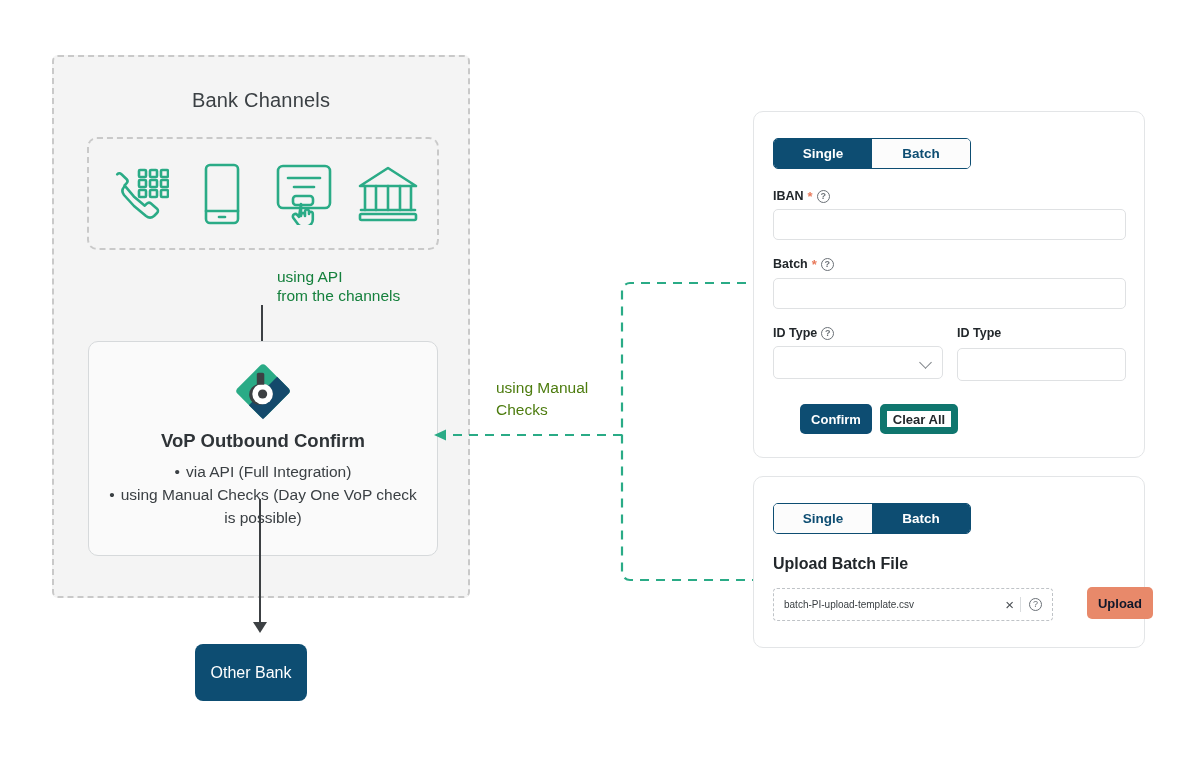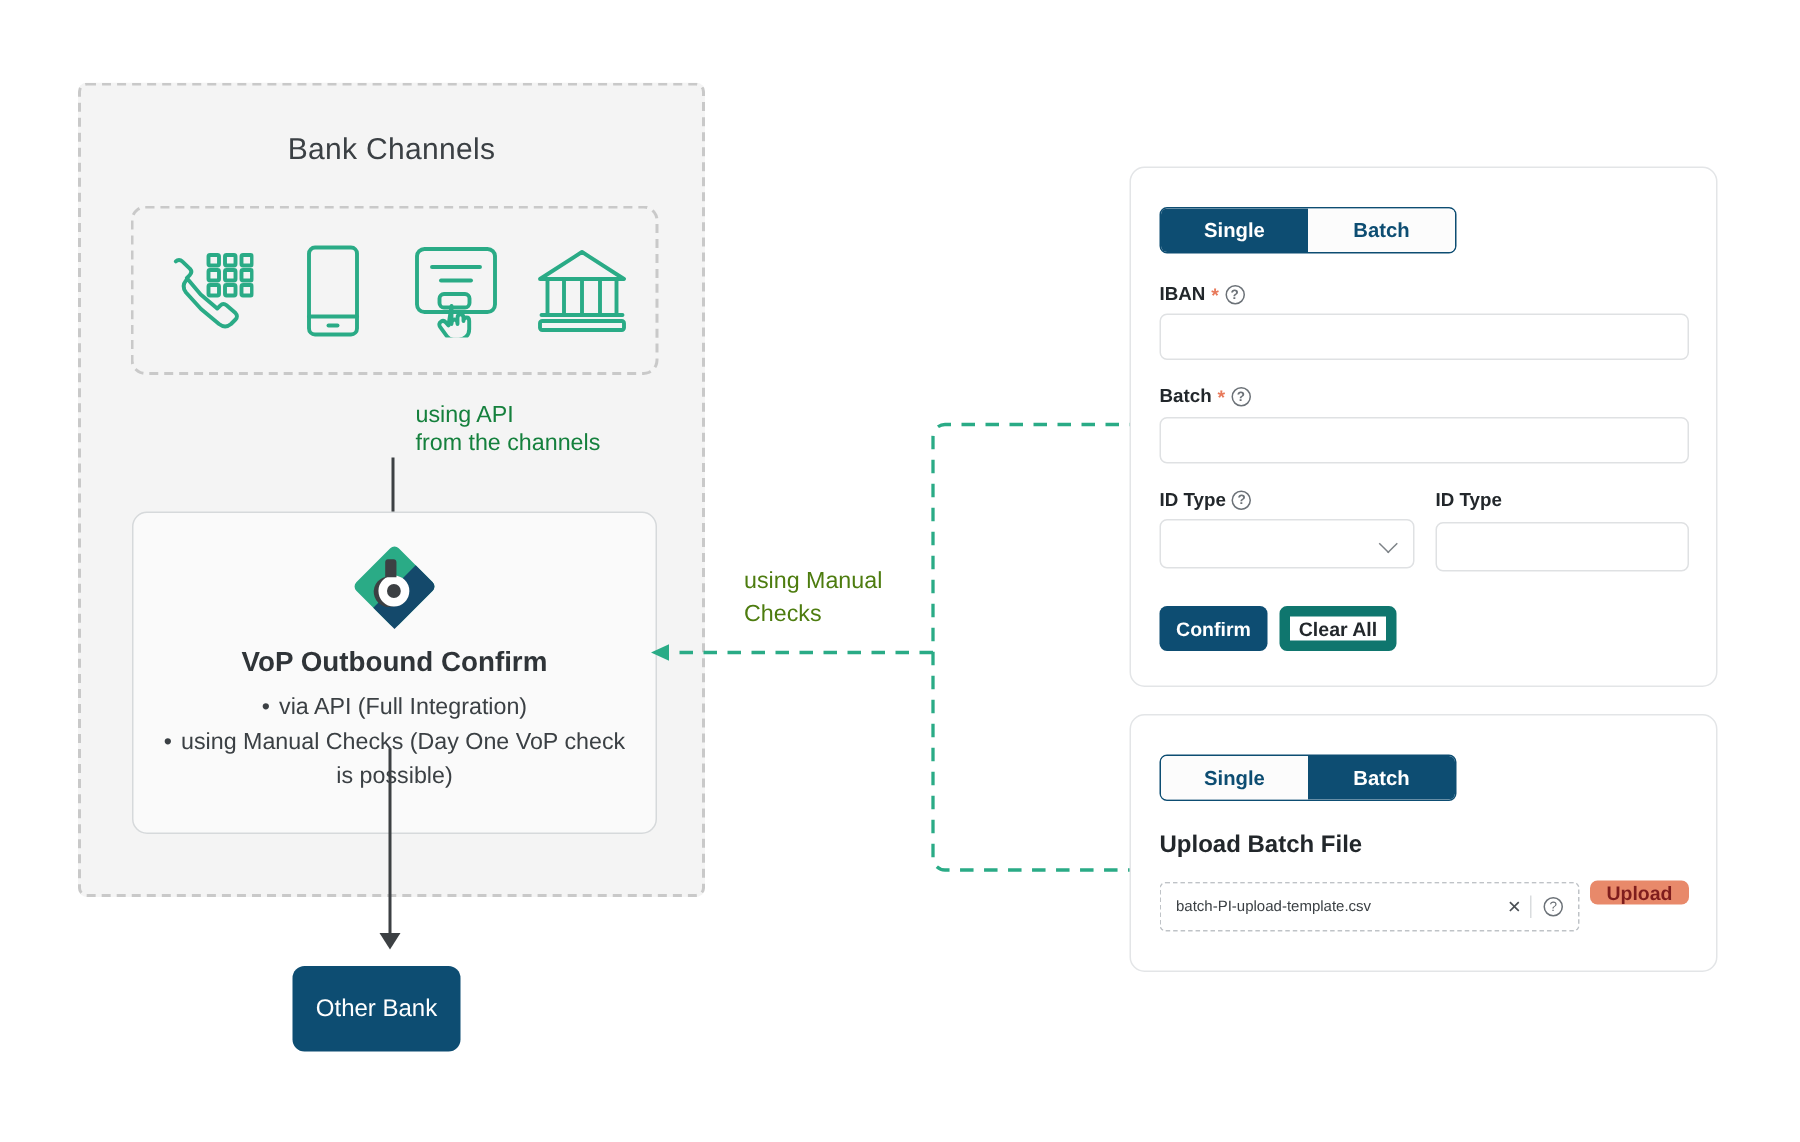--- a/index.html
+++ b/index.html
@@ -216,20 +216,21 @@
   .btn {
     position: absolute;
     height: 30px;
     border-radius: 5px;
     font-size: 13px;
     font-weight: bold;
     display: flex;
     align-items: center;
     justify-content: center;
     cursor: pointer;
+    margin-left: 27px;
   }
   #btn-confirm { left: 19px; top: 292px; width: 72px; background: #0d4d72; color: #ffffff; }
   #btn-clear   { left: 99px; top: 292px; width: 78px; background: #ffffff; color: #22272b; border: 7px solid #0f766e; }
 
   #upload-title {
     position: absolute;
     left: 19px; top: 78px;
     font-size: 16px;
     font-weight: bold;
     color: #22272b;
@@ -243,23 +244,23 @@
     display: flex;
     align-items: center;
     padding: 0 10px;
   }
   #file-name { font-size: 10px; color: #3b4044; flex: 1; }
   #file-clear { font-size: 15px; color: #4a4f54; cursor: pointer; padding: 0 6px; }
   #file-div { width: 1px; height: 15px; background: #d9dcde; }
   #file-help { margin-left: 8px; }
   #btn-upload {
     left: 306px; top: 110px;
-    width: 66px; height: 16px;
+    width: 66px; height: 32px;
     background: #e8896a;
-    color: #7f1d1d;
+    color: #0f172a;
   }
 </style>
 </head>
 <body>
 
 <div id="root">
 
   <div id="bank-zone">
 
     <div id="bank-zone-title">Bank Channels</div>

